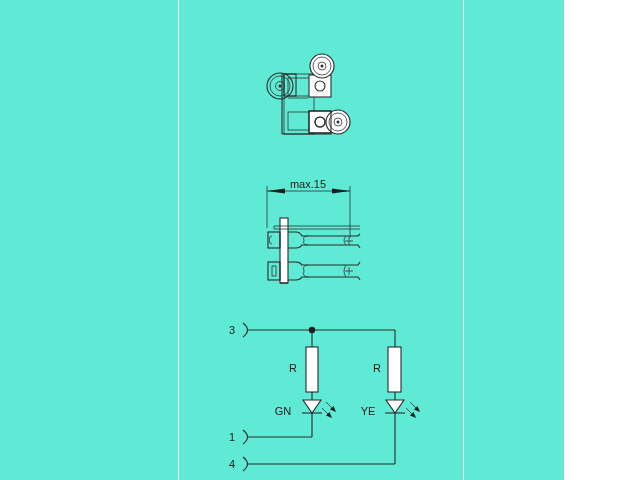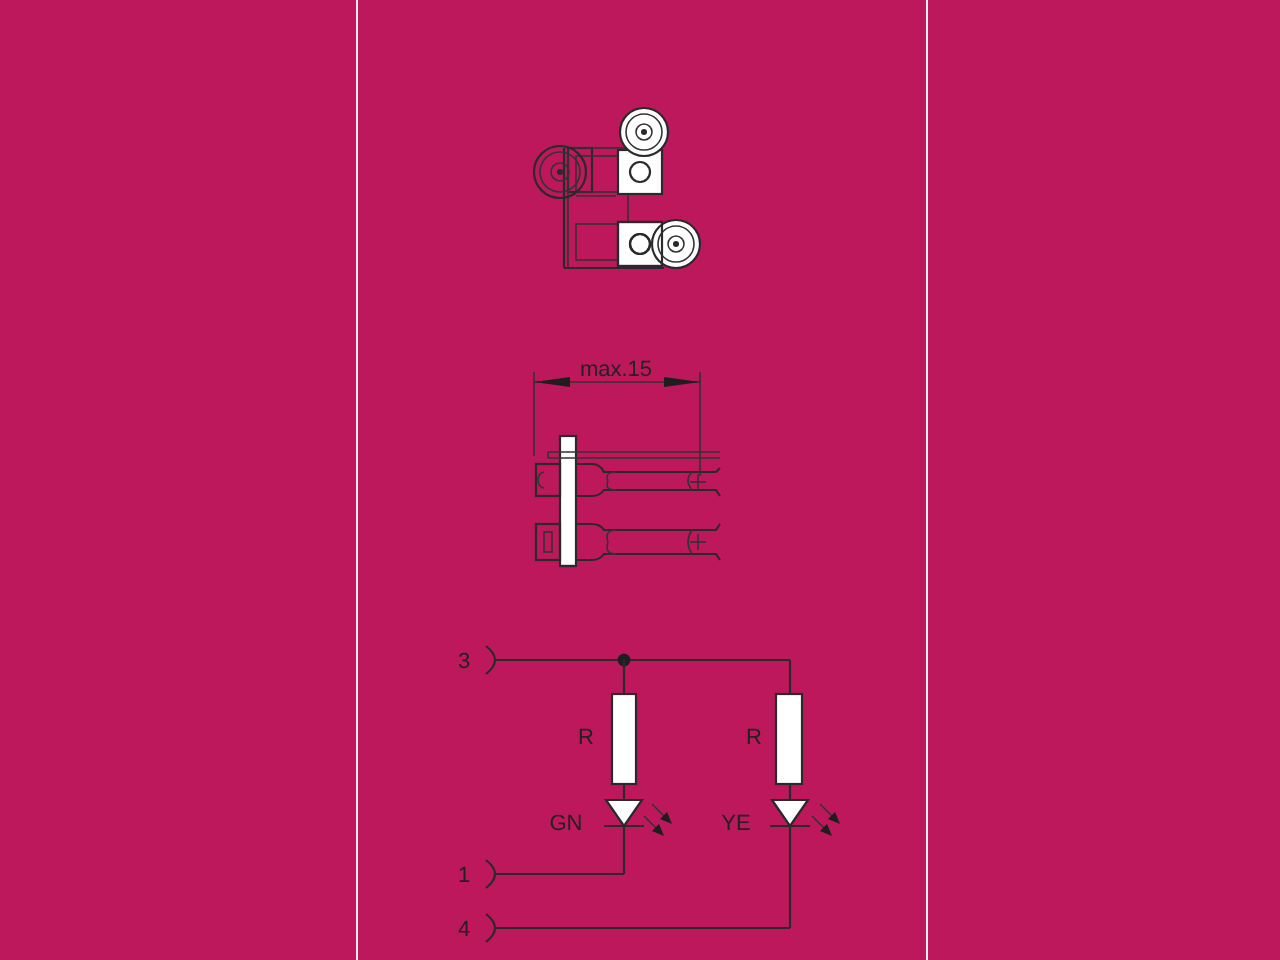--- a/index.html
+++ b/index.html
@@ -5,23 +5,23 @@
     html, body {
       margin: 0;
       padding: 0;
       width: 640px;
       height: 480px;
       background: #ffffff;
       overflow: hidden;
     }
     .page {
       position: relative;
-      width: 640px;
+      width: 564px;
       height: 480px;
-      background: #be185d;
+      background: #5eead4;
     }
     .panel-edge {
       position: absolute;
       top: 0;
       width: 1px;
       height: 480px;
       background: #f2f2f2;
     }
     svg.drawing {
       position: absolute;

